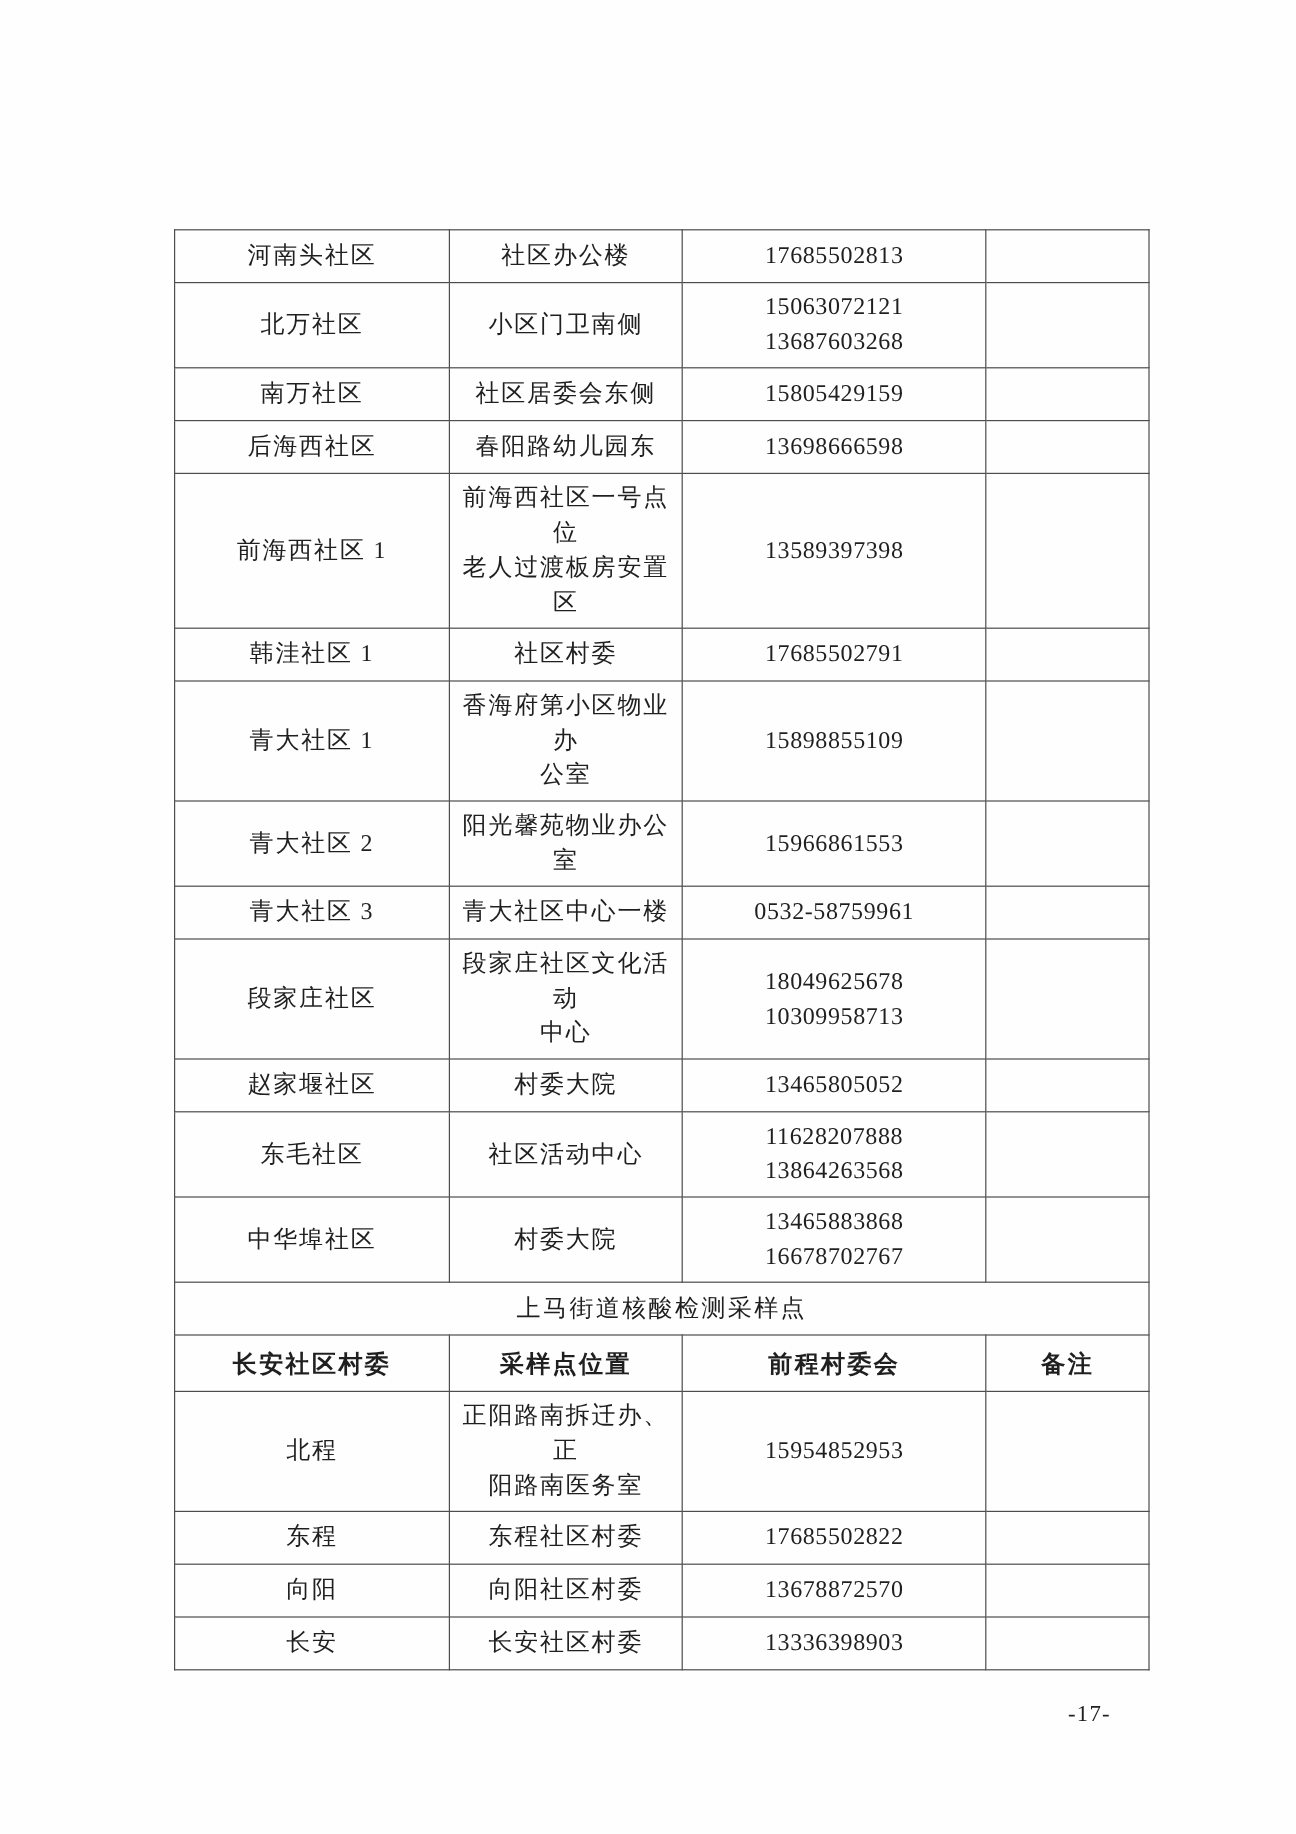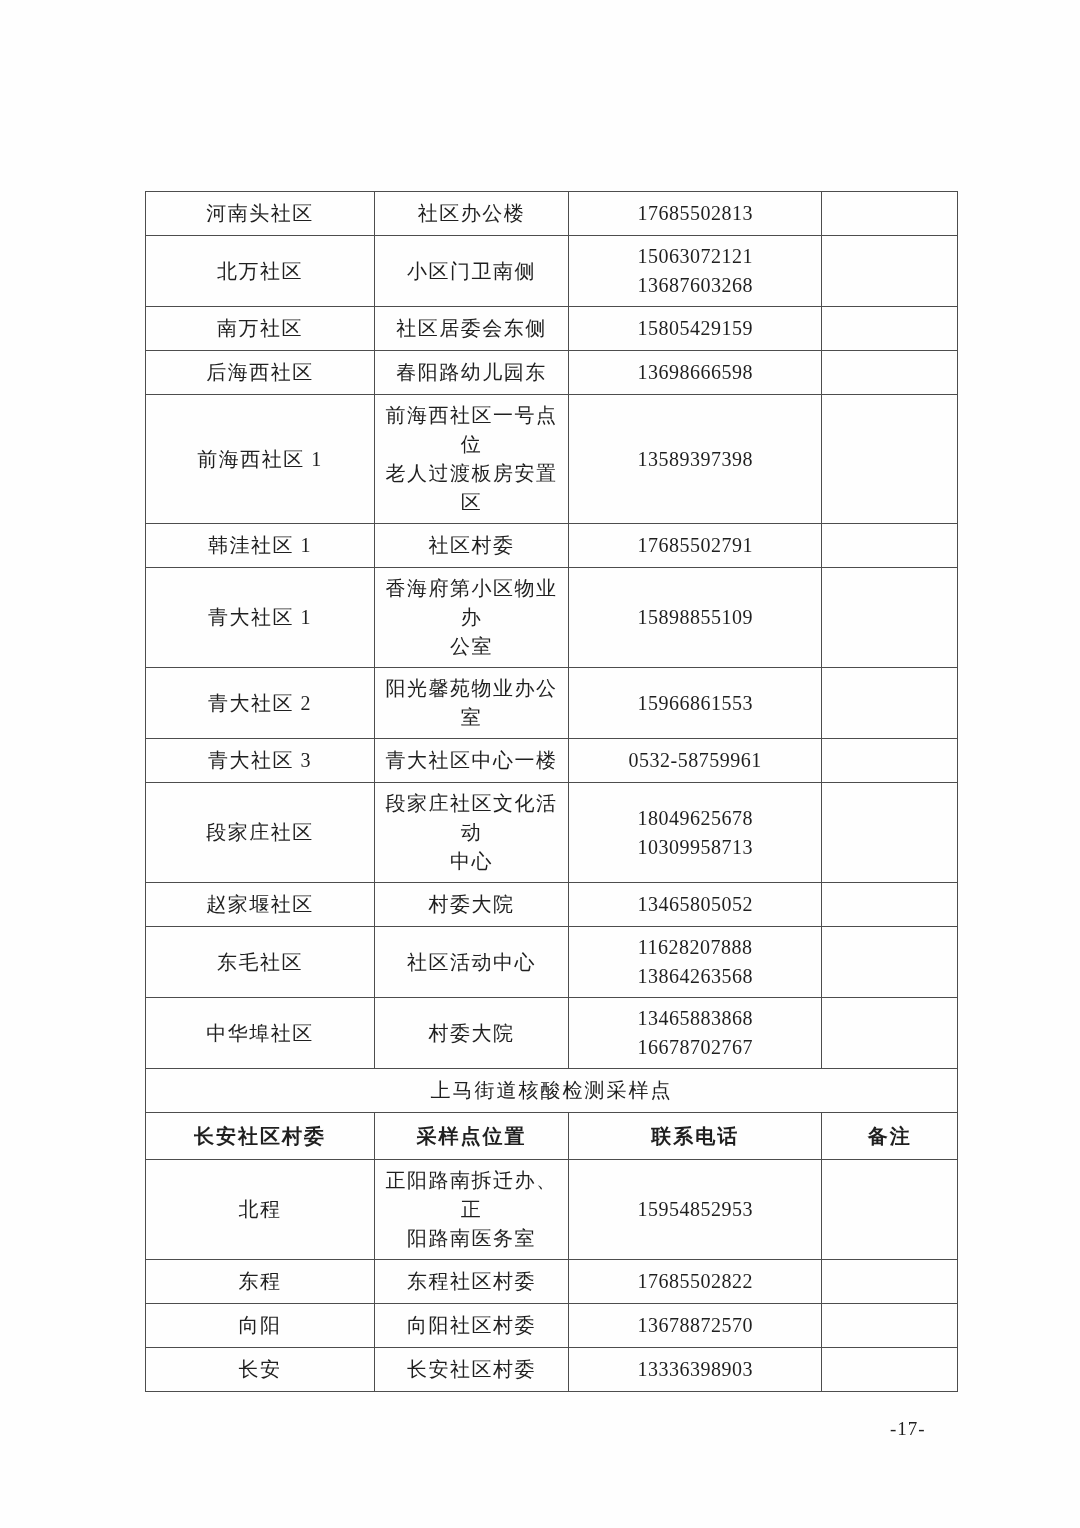--- a/index.html
+++ b/index.html
@@ -239,21 +239,21 @@
           <td class="c-remark"></td>
         </tr>
       </tbody>
     <tbody>
       <tr>
         <td class="section-title-cell" colspan="4">上马街道核酸检测采样点</td>
       </tr>
       <tr class="header-row">
         <th>长安社区村委</th>
         <th>采样点位置</th>
-        <th>联系电话</th>
+        <th>前程村委会</th>
         <th>备注</th>
       </tr>
     </tbody>
     <tbody id="t2-body">
         <tr>
           <td class="c-name">
             <div class="line">北程</div>
           </td>
           <td class="c-loc">
             <div class="line">正阳路南拆迁办、正</div>

